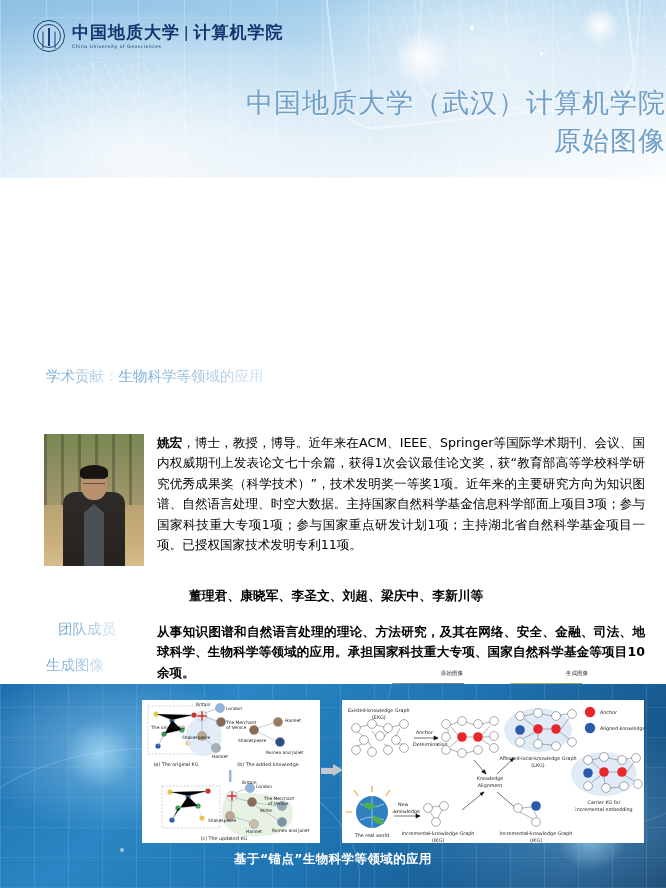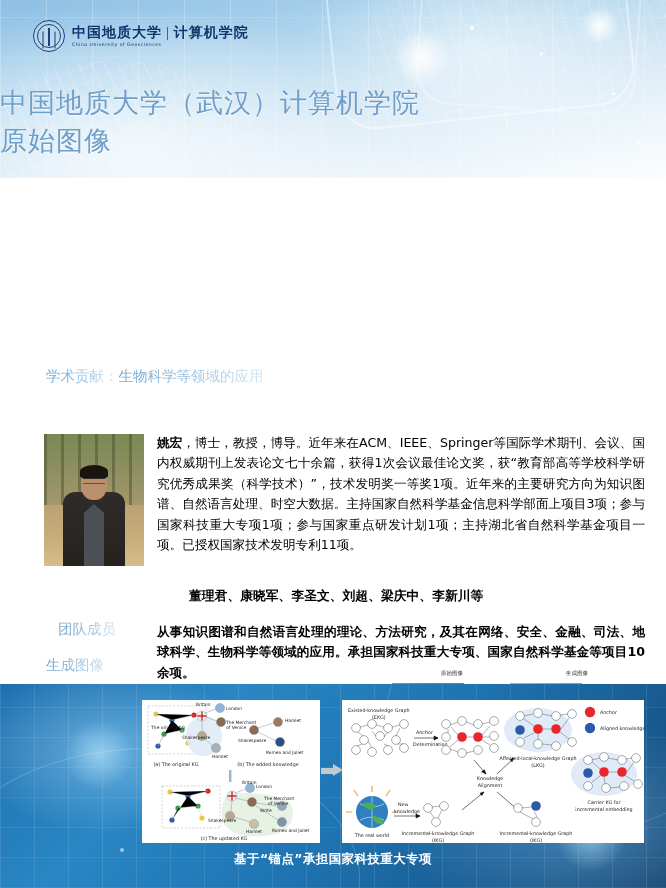--- a/index.html
+++ b/index.html
@@ -83,34 +83,34 @@
     content:""; position:absolute; inset:3px;
     border:1px solid #1b3f7a; border-radius:50%;
   }
   .logo-seal:after{
     content:""; position:absolute; left:50%; top:7px;
     width:2px;height:18px;margin-left:-1px;background:#1b3f7a;
     box-shadow:-6px 3px 0 -0.5px #1b3f7a, 6px 3px 0 -0.5px #1b3f7a, 0 0 0 0 #1b3f7a;
   }
   .logo-txt { display:flex; flex-direction:column; }
   .logo-cn {
-    font-family:Liberation Serif, serif;
-    font-weight:bold; font-size:14px; color:#12356e;
+    font-family:Liberation Sans, sans-serif;
+    font-weight:bold; font-size:17px; color:#12356e;
     letter-spacing:1px; line-height:1.12;
     white-space:nowrap;
   }
   .logo-bar { color:#12356e; font-weight:normal; padding:0 4px; }
   .logo-en {
     font-size:4.6px; color:#12356e; letter-spacing:.5px;
     margin-top:1px; white-space:nowrap;
   }
 
   .hdr-title {
     position:absolute; left:0; right:0; top:84px;
-    text-align:left;
+    text-align:right;
     z-index:5;
     font-size:27px; line-height:1.42;
     color:#6f9ec9;
     letter-spacing:1px;
     text-shadow:0 1px 1px rgba(255,255,255,.85);
   }
   .hdr-title .l2 { display:block; }
 
   
   .content { position:relative; padding:0 0 0 0; }
@@ -1254,13 +1254,13 @@
       <circle cx="280" cy="72" r="4.8" fill="#e8262b"></circle>
     <circle cx="246" cy="73" r="4.8" fill="#2c5aa8"></circle>
     <g stroke="#5b646d" stroke-width="0.5" fill="none">
       <path d="M250 60 L258 58 M266 58 L276 60 M284 59 L290 58 M267 72 L275 72 M285 72 L292 62 M258 69 L250 62 M258 76 L250 82 M262 77 L263 84 M284 76 L292 81 M268 88 L278 87"></path>
     </g>
     <text class="tiny2" x="262" y="104" text-anchor="middle" fill="#222">Carrier KG for</text>
     <text class="tiny2" x="262" y="111" text-anchor="middle" fill="#222">incremental embedding</text>
   </svg>
 </div>
 
-<div class="cap3">基于“锚点”承担国家科技重大专项</div>
+<div class="cap3">基于“锚点”生物科学等领域的应用</div>
 
 </body></html>

